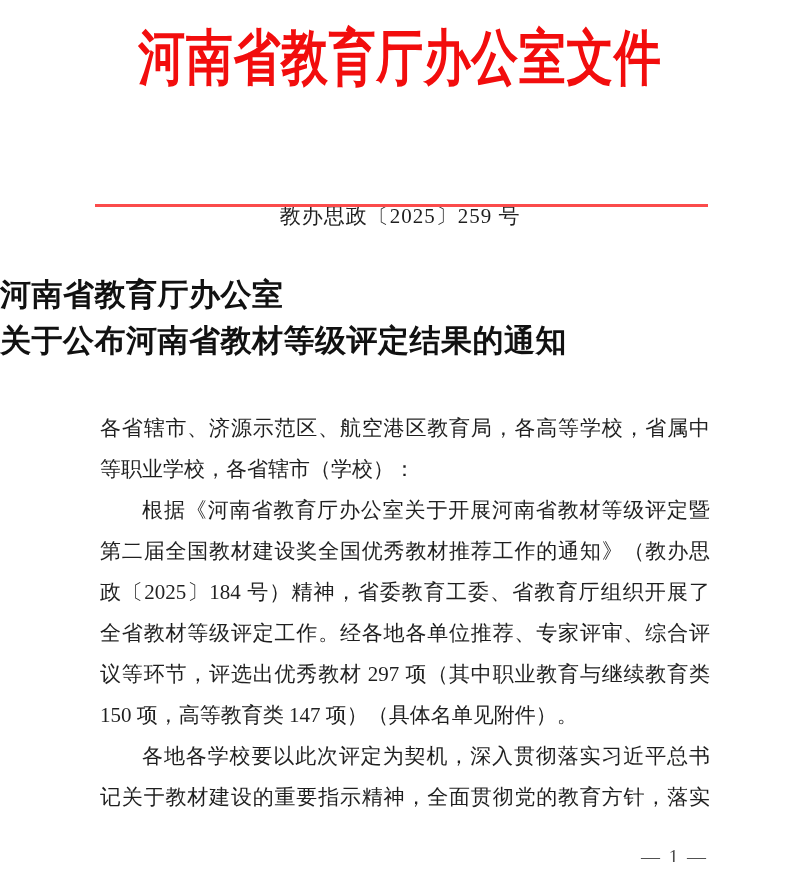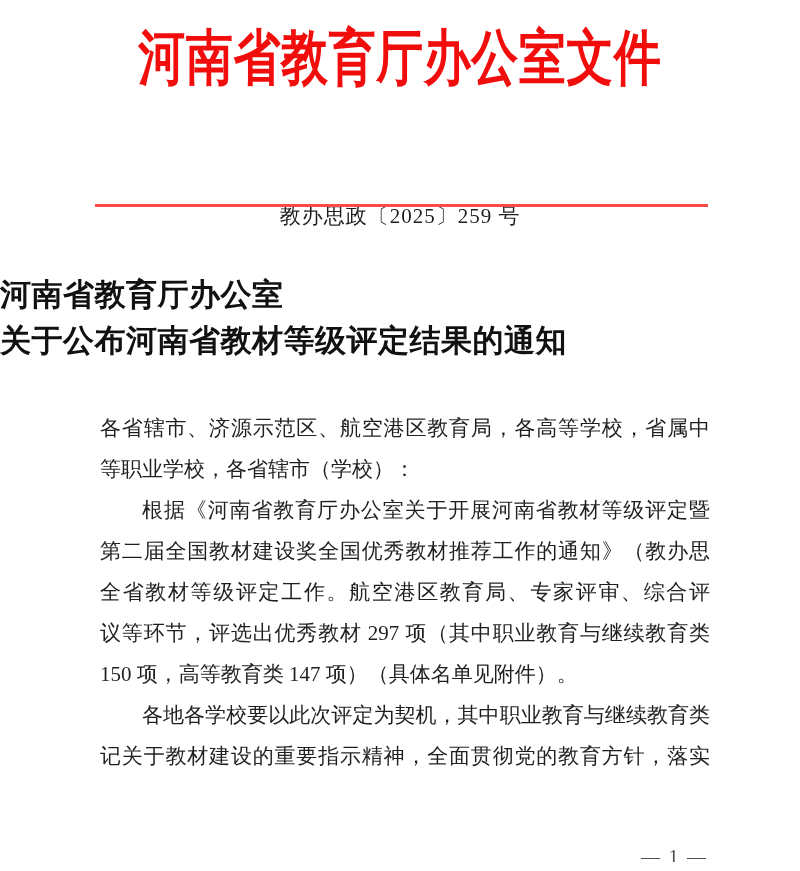--- a/index.html
+++ b/index.html
@@ -110,22 +110,23 @@
   <div class="doc-title">
     <div>河南省教育厅办公室</div>
     <div>关于公布河南省教材等级评定结果的通知</div>
   </div>
 
   <div class="body-text">
     <div class="body-line fill">各省辖市、济源示范区、航空港区教育局，各高等学校，省属中</div>
     <div class="body-line">等职业学校，各省辖市（学校）：</div>
     <div class="body-line fill indent">根据《河南省教育厅办公室关于开展河南省教材等级评定暨</div>
     <div class="body-line fill">第二届全国教材建设奖全国优秀教材推荐工作的通知》（教办思</div>
-    <div class="body-line fill">全省教材等级评定工作。航空港区教育局、专家评审、综合评</div>
+    <div class="body-line fill">政〔2025〕184 号）精神，省委教育工委、省教育厅组织开展了</div>
+    <div class="body-line fill">全省教材等级评定工作。经各地各单位推荐、专家评审、综合评</div>
     <div class="body-line fill">议等环节，评选出优秀教材 297 项（其中职业教育与继续教育类</div>
     <div class="body-line">150 项，高等教育类 147 项）（具体名单见附件）。</div>
-    <div class="body-line fill indent">各地各学校要以此次评定为契机，其中职业教育与继续教育类</div>
+    <div class="body-line fill indent">各地各学校要以此次评定为契机，深入贯彻落实习近平总书</div>
     <div class="body-line fill">记关于教材建设的重要指示精神，全面贯彻党的教育方针，落实</div>
   </div>
 
   <div class="page-number">— 1 —</div>
 
 </div>
 
 </body></html>

